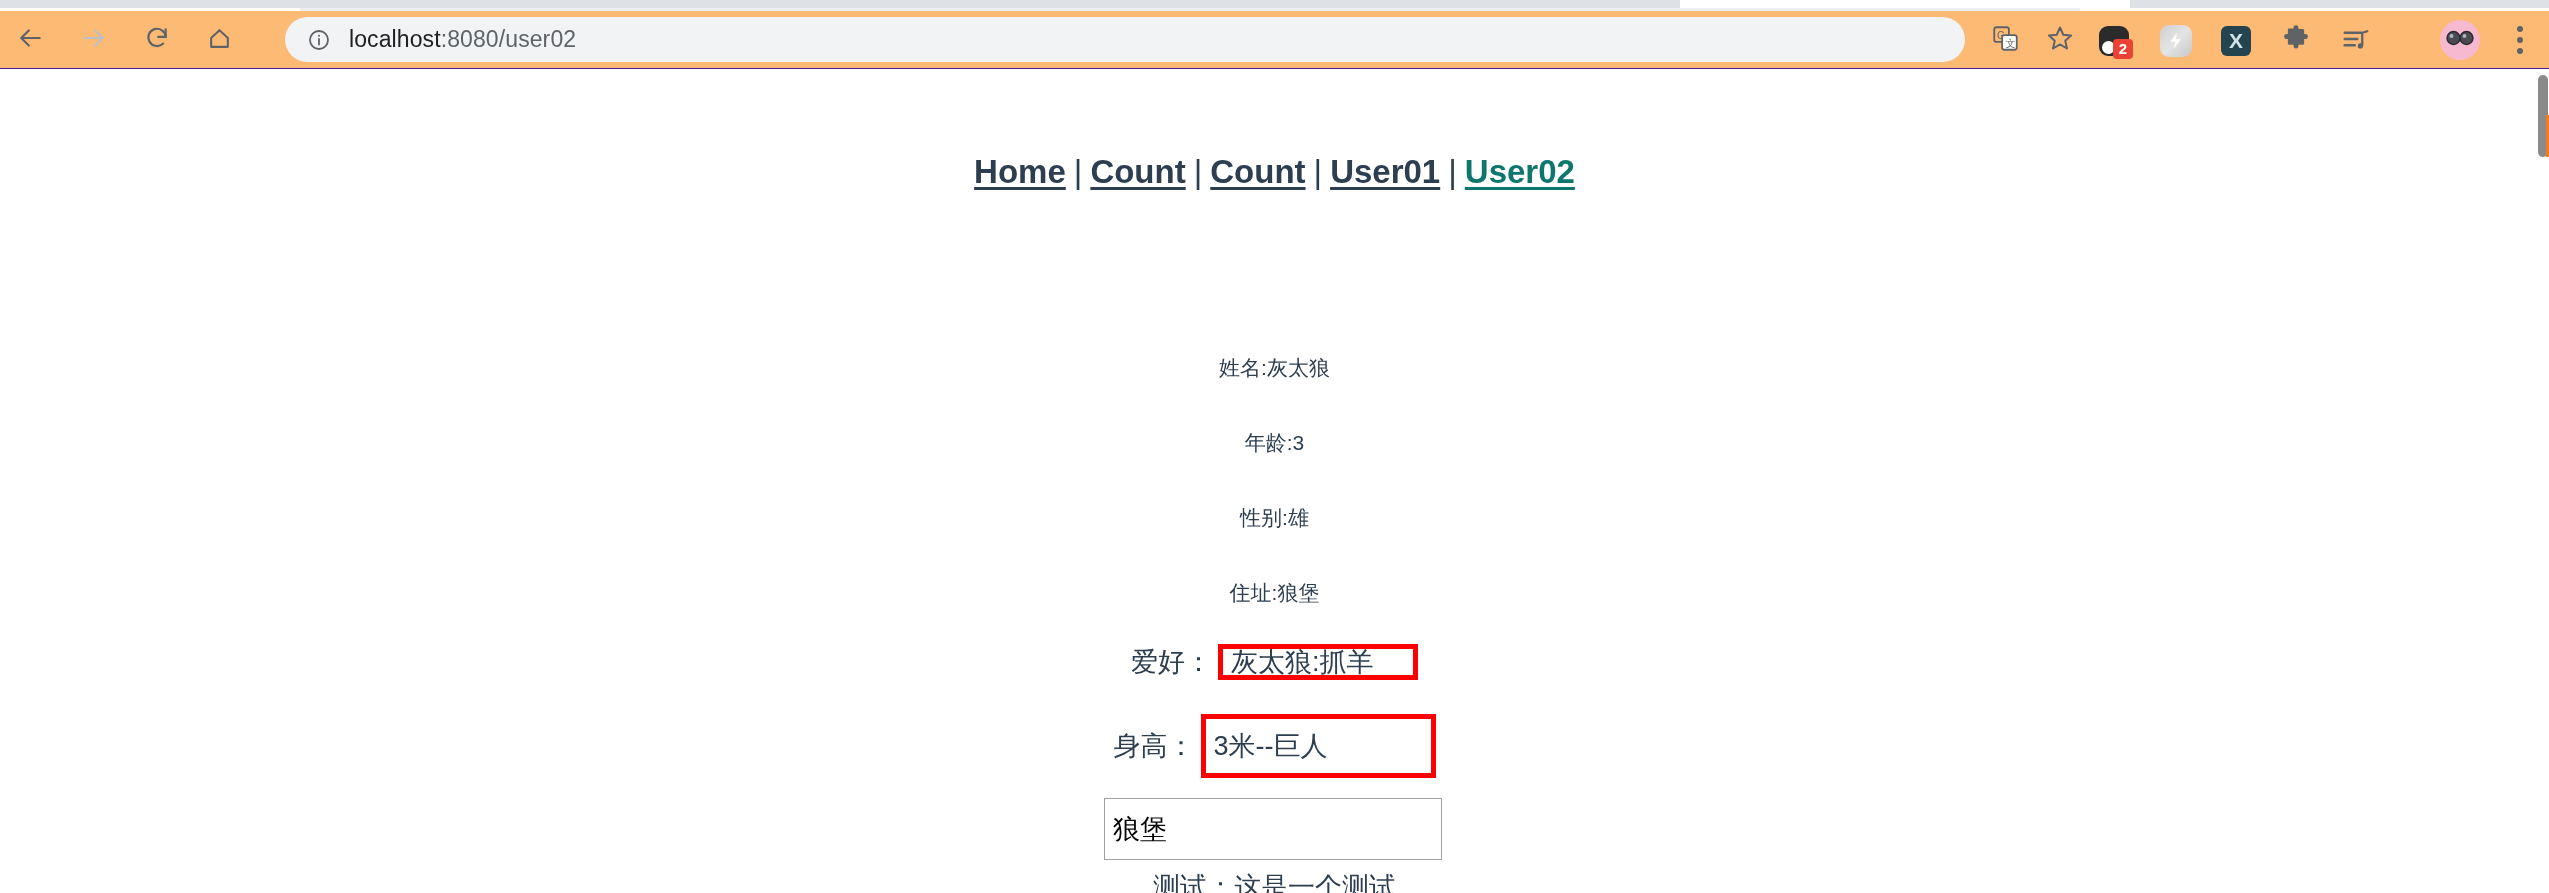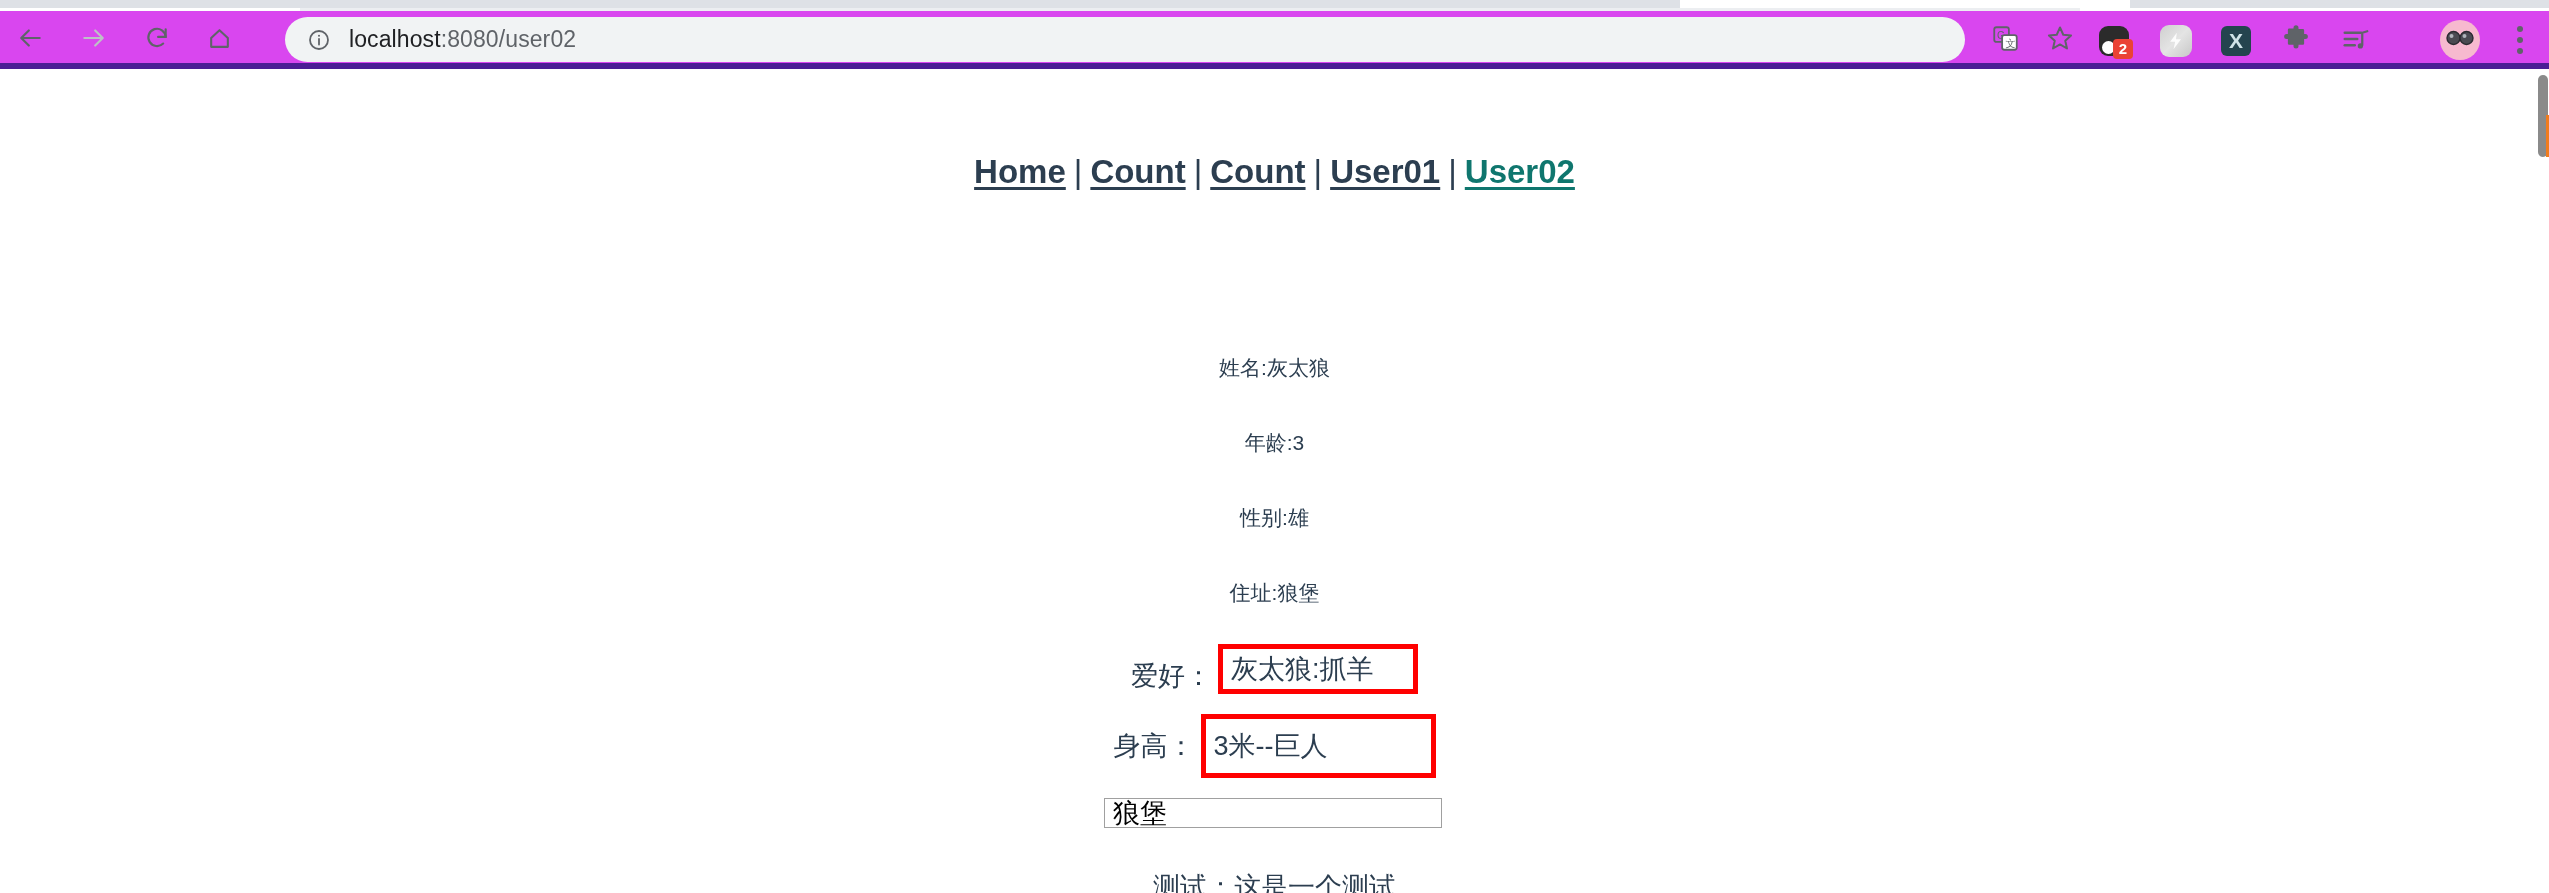--- a/index.html
+++ b/index.html
@@ -44,22 +44,22 @@
     height: 4px;
     background: #eceef1;
   }
 
   
   .toolbar {
     position: absolute;
     top: 11px; left: 0;
     width: 2549px;
     height: 58px;
-    background: #d946ef;
-    border-bottom: 6px solid #4c1d95;
+    background: #fdba74;
+    border-bottom: 1px solid #4c1d95;
     box-sizing: border-box;
   }
   .nav-btn {
     position: absolute;
     top: 8px;
     width: 42px; height: 42px;
     display: flex;
     align-items: center;
     justify-content: center;
     border-radius: 50%;
@@ -247,29 +247,29 @@
   .row-height { top: 645px; }
 
   .redbox {
     border: 5px solid #ff0000;
     box-sizing: border-box;
     display: flex;
     align-items: center;
     padding-left: 8px;
     margin-left: 6px;
   }
-  .redbox-hobby  { width: 200px; height: 50px; }
+  .redbox-hobby  { width: 200px; height: 36px; }
   .redbox-height { width: 235px; height: 64px; }
 
   .text-input {
     position: absolute;
     top: 729px;
     left: 1104px;
     width: 338px;
-    height: 30px;
+    height: 62px;
     border: 1px solid #a0a0a0;
     box-sizing: border-box;
     font-size: 27px;
     color: #000000;
     padding: 2px 8px;
     font-family: "Liberation Sans", sans-serif;
     background: #ffffff;
     outline: none;
   }
 

